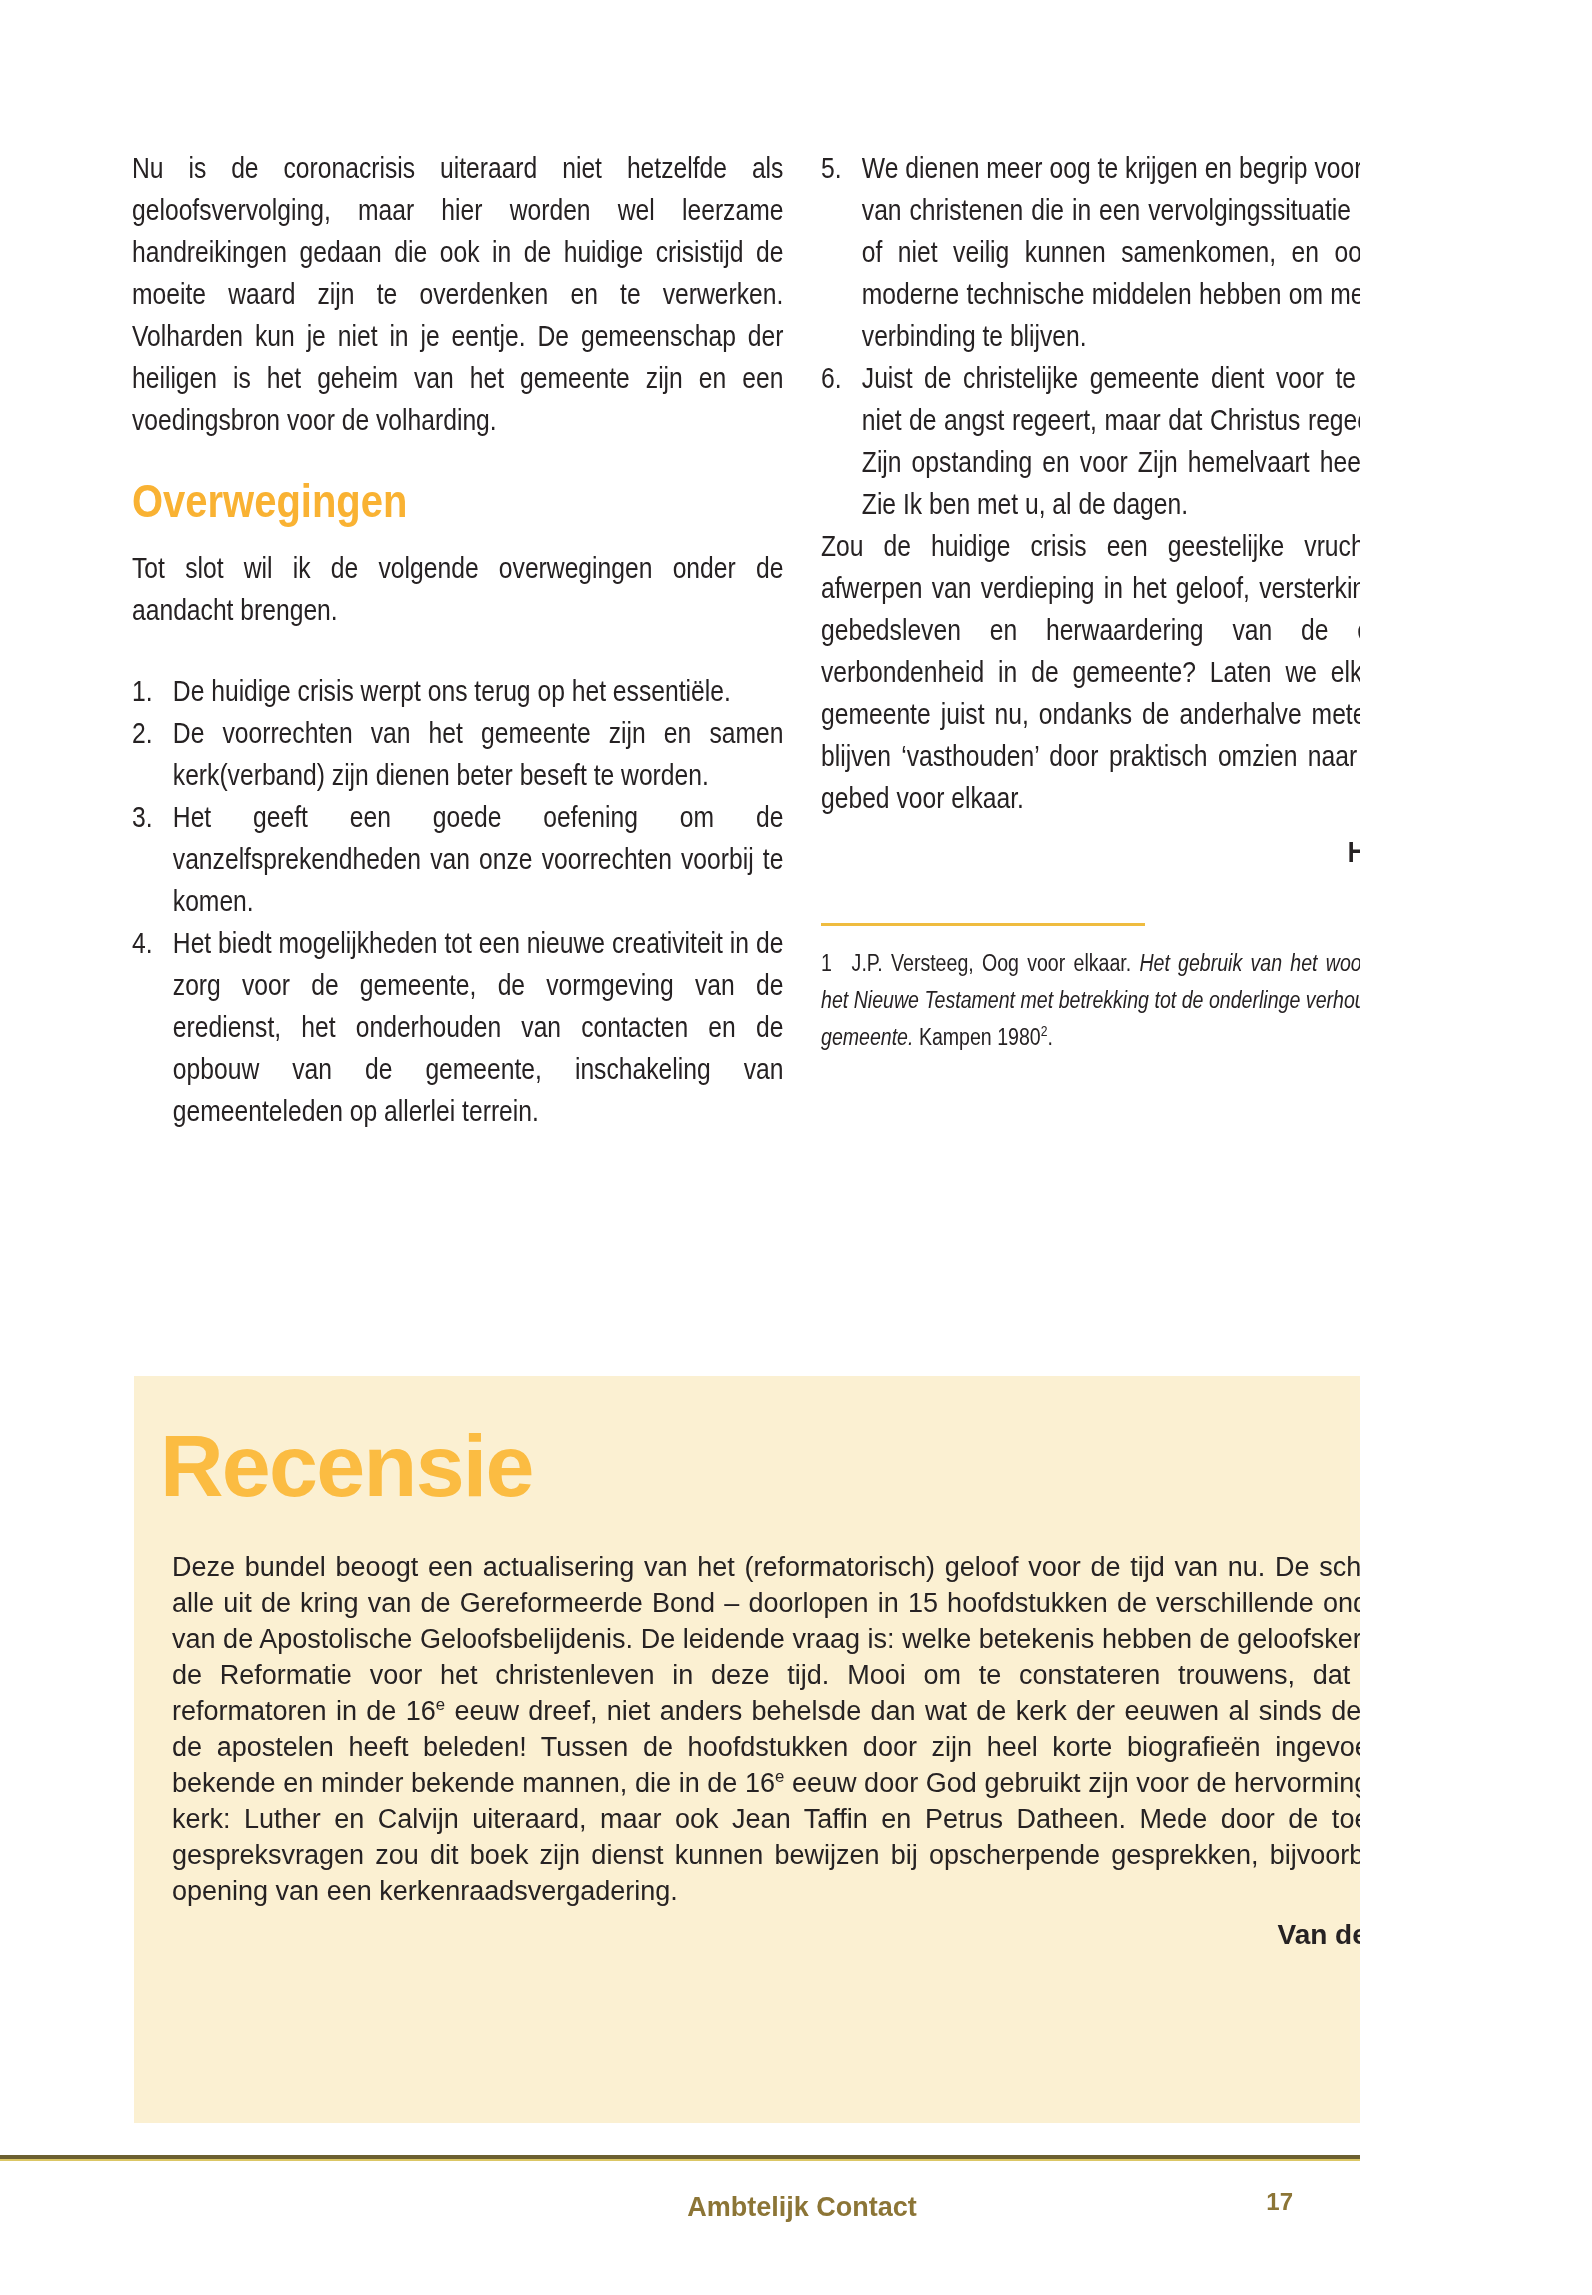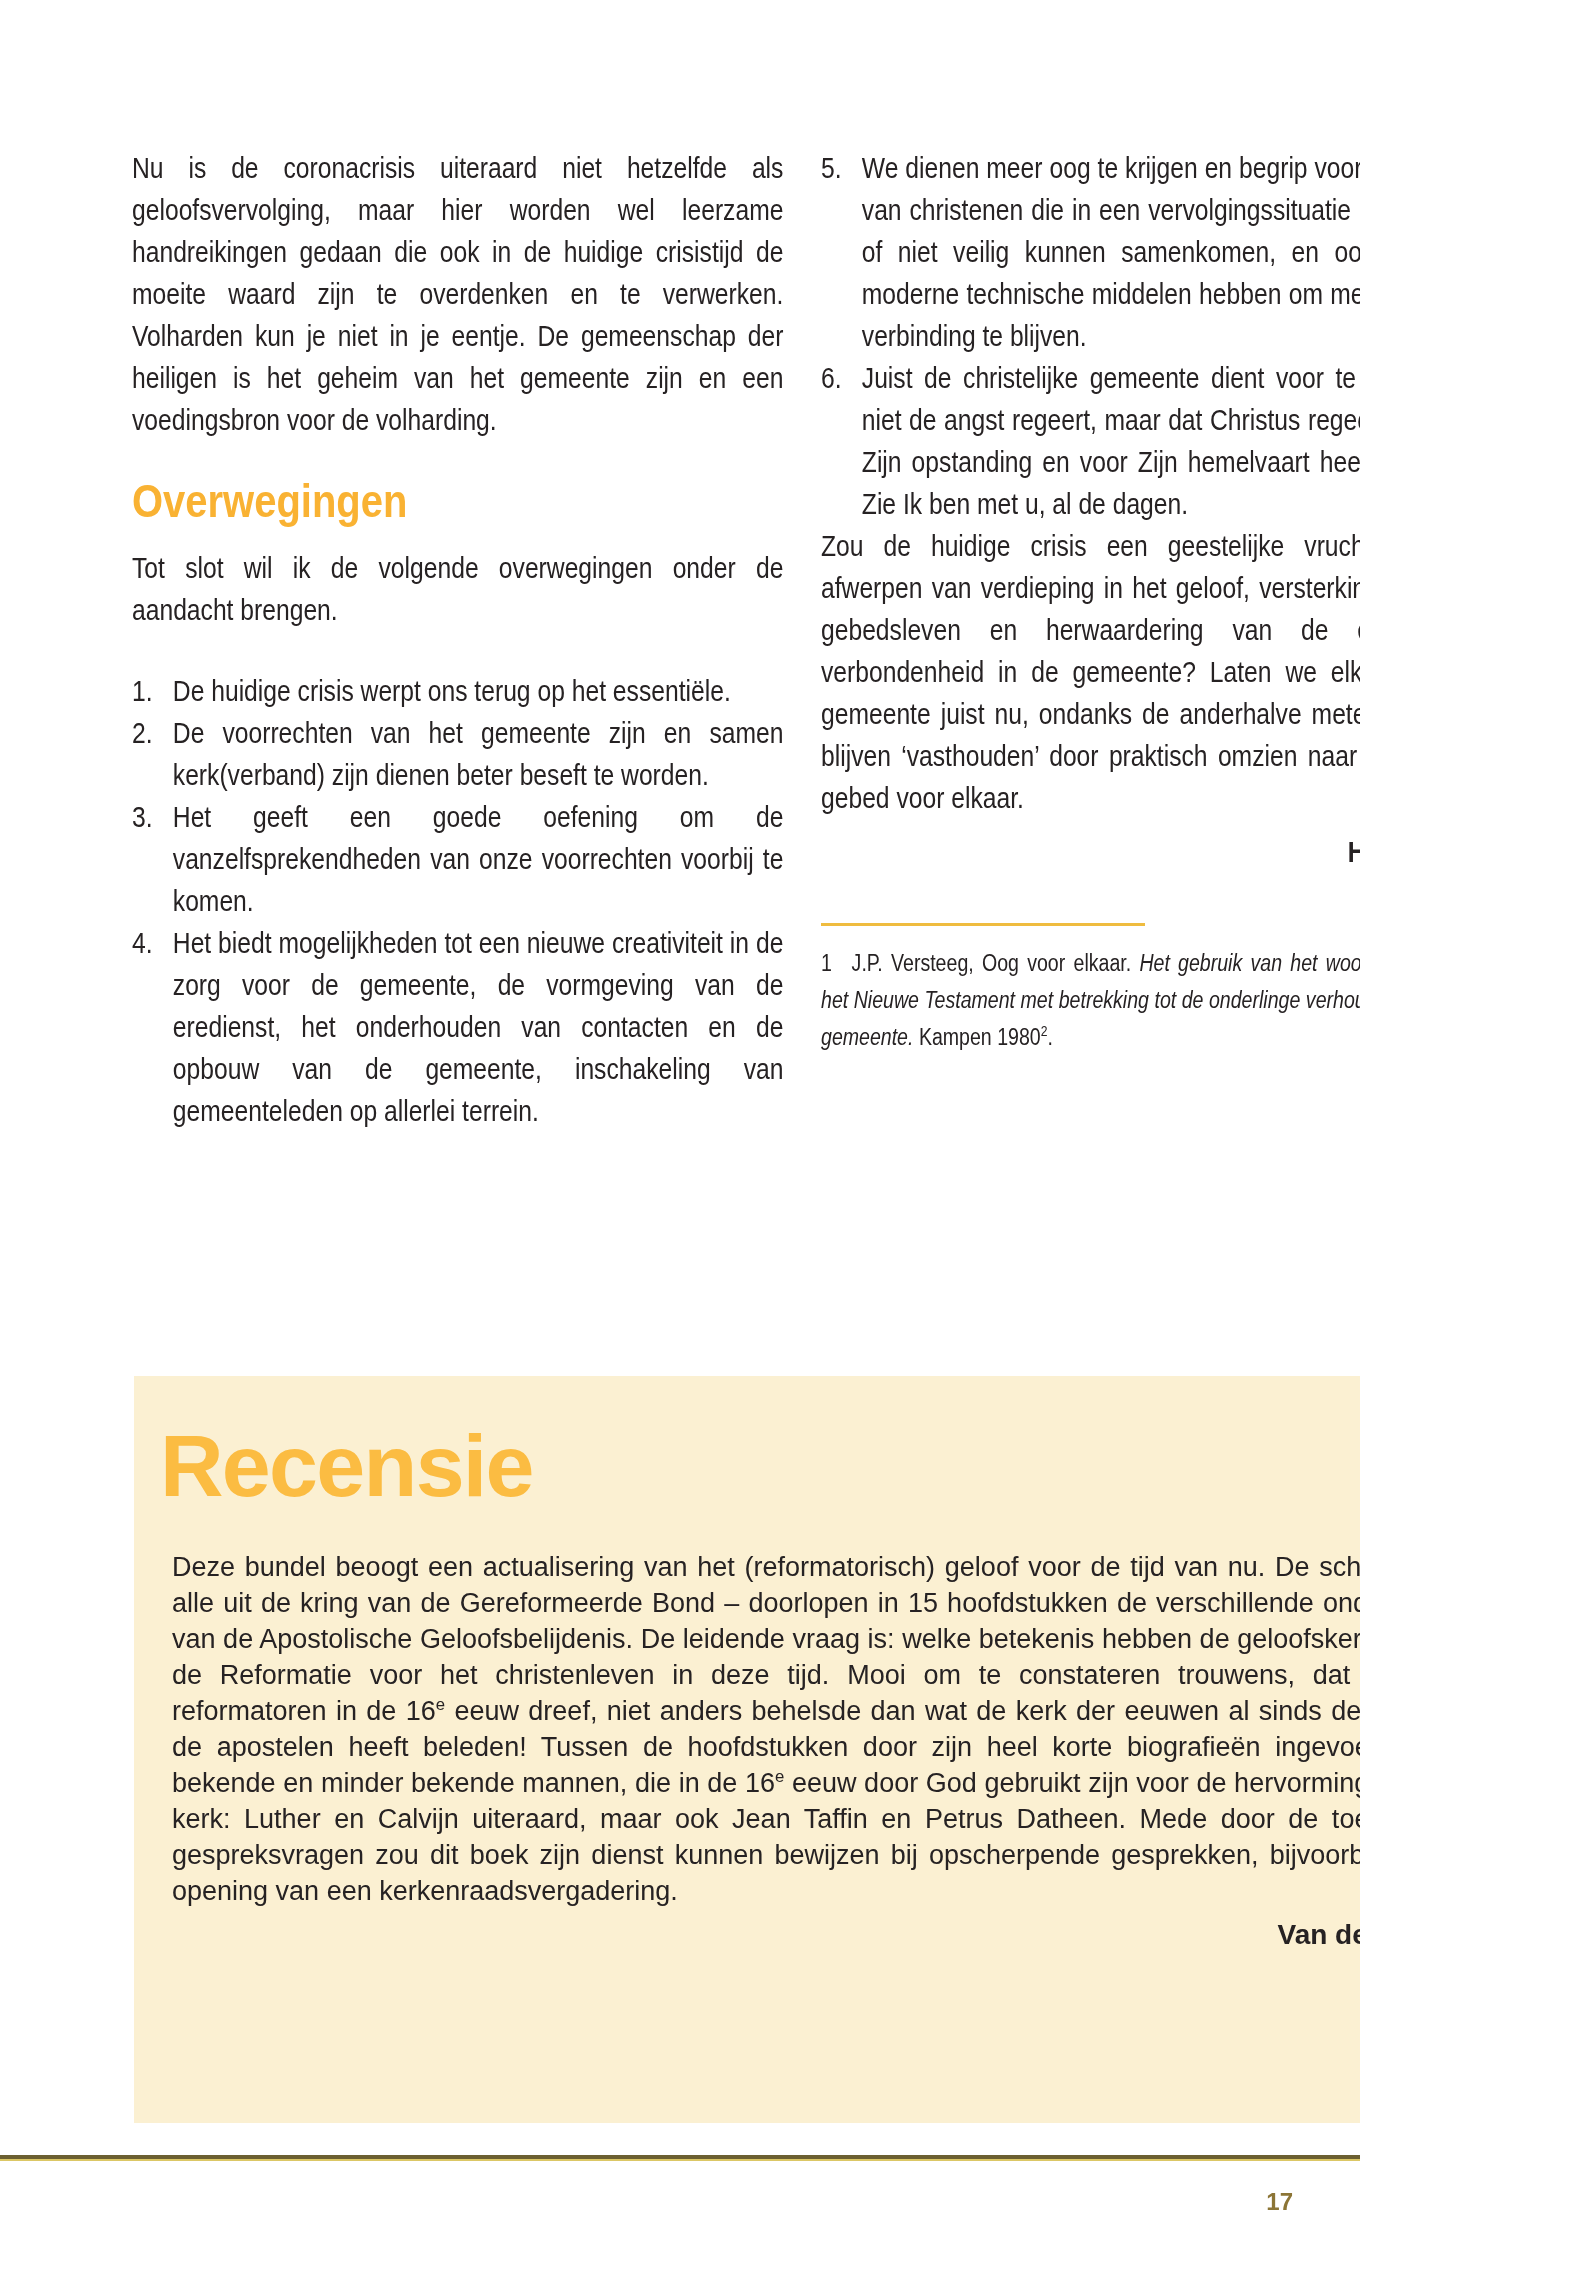--- a/index.html
+++ b/index.html
@@ -197,16 +197,17 @@
   <div class="recensie">
     <div class="rec-title">Recensie</div>
 
 
     <p class="rec-body"><span>Deze bundel beoogt een actualisering van het (reformatorisch) geloof voor de tijd van nu. De schrijvers – alle uit de kring van de Gereformeerde Bond – doorlopen in 15 hoofdstukken de verschillende onderdelen van de Apostolische Geloofsbelijdenis. De leidende vraag is: welke betekenis hebben de geloofskernen van de Reformatie voor het christenleven in deze tijd. Mooi om te constateren trouwens, dat wat de reformatoren in de 16</span><sup class="sp">e</sup><span> eeuw dreef, niet anders behelsde dan wat de kerk der eeuwen al sinds de tijd van de apostelen heeft beleden! Tussen de hoofdstukken door zijn heel korte biografieën ingevoegd van bekende en minder bekende mannen, die in de 16</span><sup class="sp">e</sup><span> eeuw door God gebruikt zijn voor de hervorming van de kerk: Luther en Calvijn uiteraard, maar ook Jean Taffin en Petrus Datheen. Mede door de toevoegde gespreksvragen zou dit boek zijn dienst kunnen bewijzen bij opscherpende gesprekken, bijvoorbeeld ter opening van een kerkenraadsvergadering.</span></p>
 
     <div class="rec-sig">Van der Zwan</div>
   </div>
 
   <div class="footer-rule"></div>
+  <div class="footer-title">Ambtelijk Contact</div>
   <div class="page-num">17</div>
 
 </div>
 
 
 </body></html>

